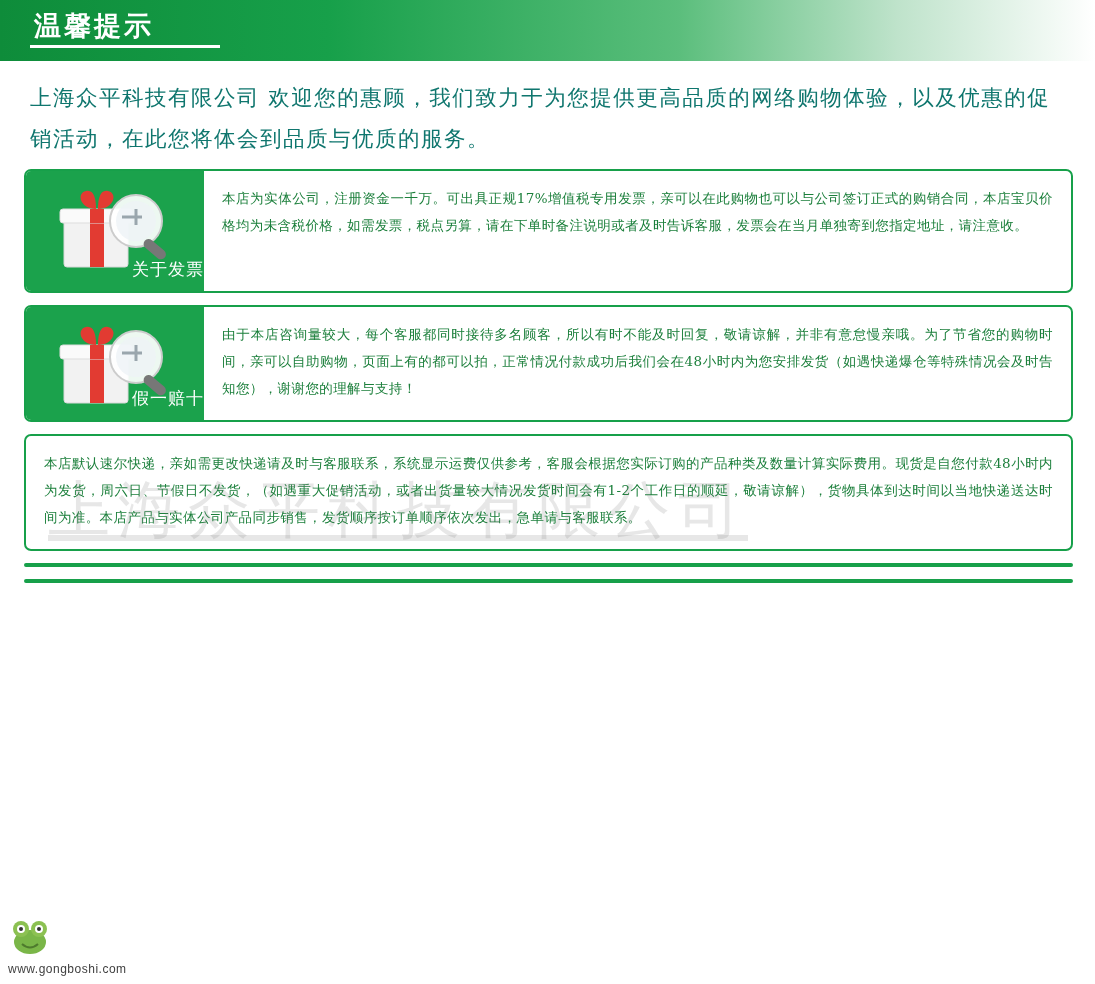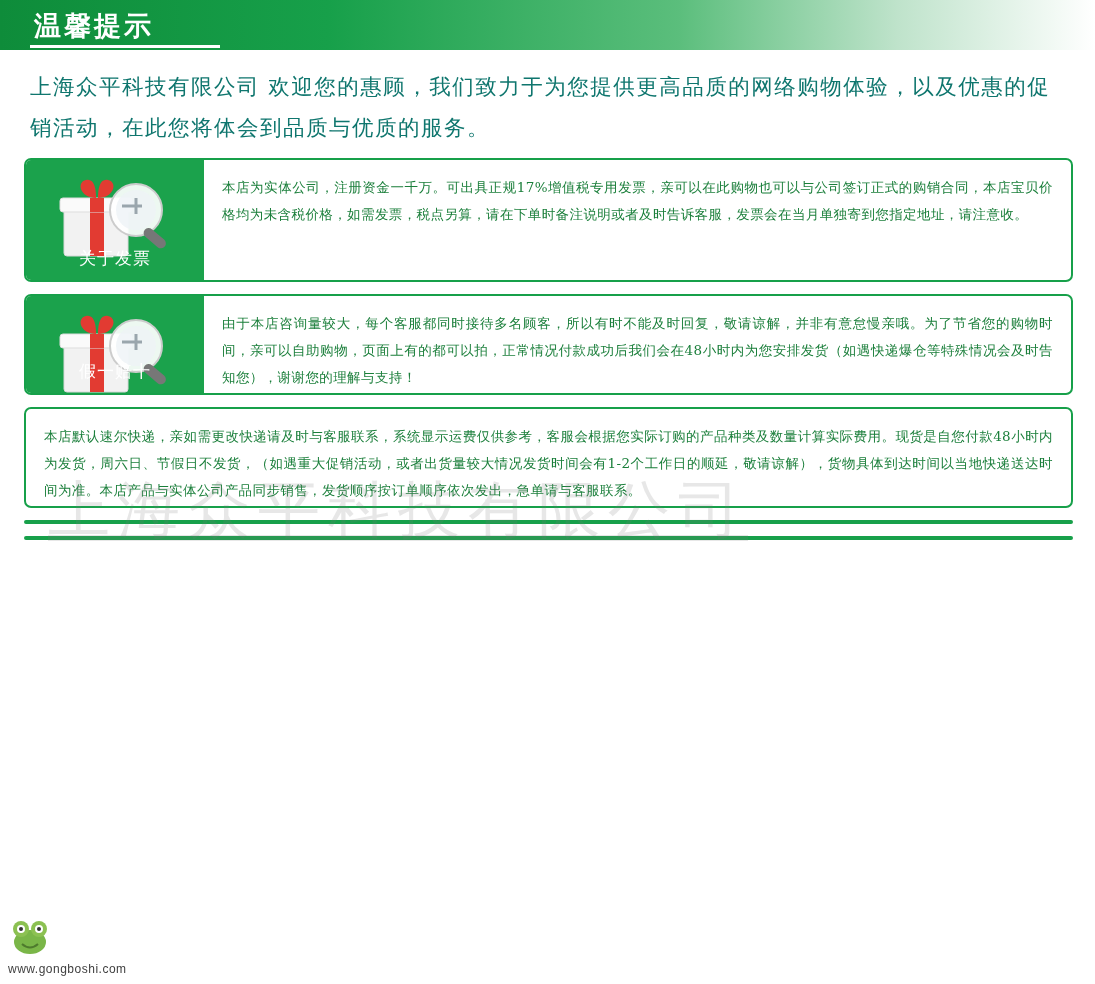--- a/index.html
+++ b/index.html
@@ -10,21 +10,21 @@
     background: #ffffff;
     font-family: "Liberation Sans", sans-serif;
     position: relative;
     overflow: hidden;
   }
 
   
   .banner {
     position: relative;
     width: 1095px;
-    height: 50px;
+    height: 61px;
     background: linear-gradient(to right, #0e8c3a 0%, #17a04a 30%, #5bbe7c 62%, #bfe3cb 82%, #ffffff 100%);
   }
   .banner-title {
     position: absolute;
     left: 34px;
     top: 8px;
     font-size: 27px;
     font-weight: bold;
     color: #ffffff;
     letter-spacing: 3px;
@@ -94,38 +94,38 @@
     width: 178px;
     flex: 0 0 178px;
     background: #1ba24c;
     position: relative;
     color: #ffffff;
   }
   .sec-label-text {
     position: absolute;
     left: 0; right: 0;
     bottom: 10px;
-    text-align: center;
+    text-align: right;
     font-size: 17px;
     letter-spacing: 1px;
     font-family: "DejaVu Serif", serif;
   }
 
   
   .gift-icon {
     position: absolute;
     left: 30px;
     top: 12px;
     width: 120px;
     height: 92px;
   }
 
   .sec-body {
     flex: 1 1 auto;
-    padding: 14px 18px 2px 18px;
+    padding: 14px 18px 18px 18px;
     color: #1b7f3b;
     font-size: 13.5px;
     line-height: 27px;
     letter-spacing: 0.4px;
     text-align: justify;
     font-family: "DejaVu Serif", serif;
   }
 
   .sec-1 .sec-label { min-height: 120px; }
   .sec-5 { margin-bottom: 0; }

